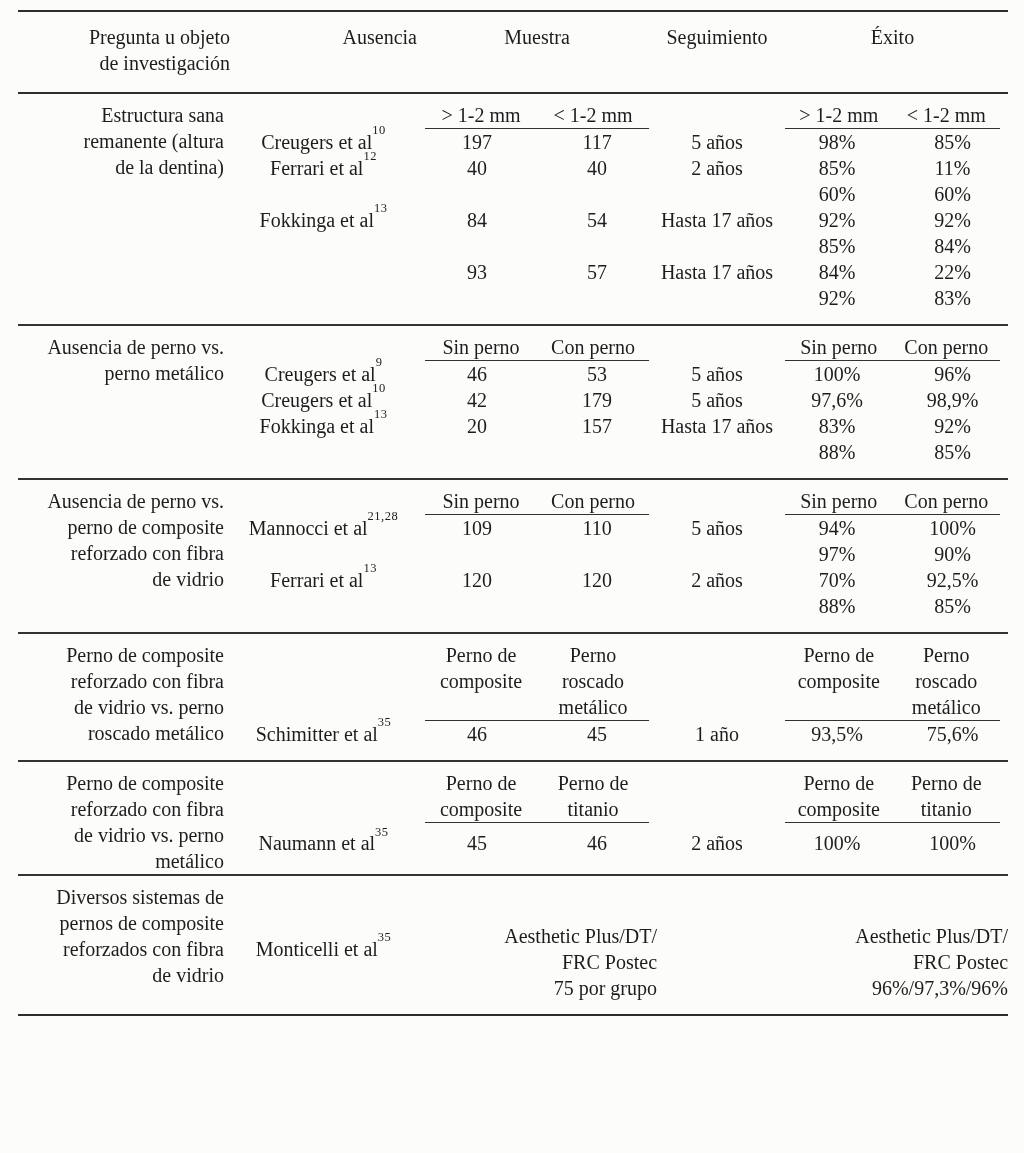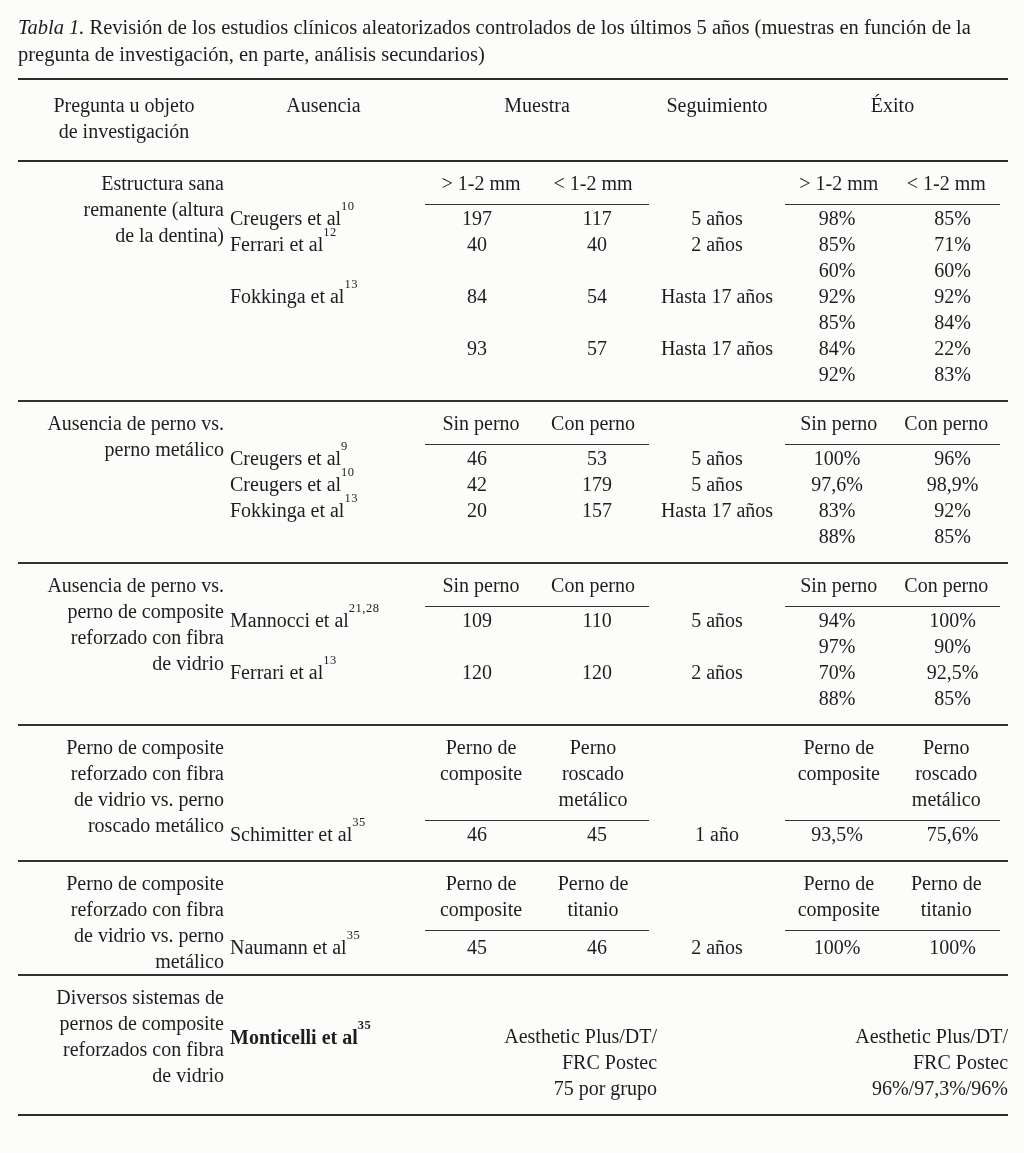--- a/index.html
+++ b/index.html
@@ -32,53 +32,52 @@
   col.c-e1       { width:120px; }
   col.c-e2       { width:111px; }
 
   thead th {
     font-weight:normal; font-size:20px; line-height:26px;
     padding:12px 0 16px 0;
     border-bottom:2.4px solid #2d2d2d;
     vertical-align:top; 
     white-space:pre-line;
   }
-  thead th.h-left { text-align:center; }
+  thead th.h-left { text-align:right; }
 
   tbody td {
     font-size:20px; line-height:26px;
     vertical-align:top; padding:0;
   }
   tr.sec-start td { border-top:2px solid #333; padding-top:8px; }
   td.pad-bot { padding-bottom:13px; }
 
   td.q  { text-align:right; white-space:pre-line; padding-right:6px; }
-  td.study { text-align:left; white-space:nowrap; }
+  td.study { text-align:center; white-space:nowrap; }
   td.c  { text-align:center; white-space:nowrap; }
 
   .subrow {
     display:flex; align-items:flex-start;
-    margin:0 8px; padding-bottom:8px;
+    margin:0 8px; 
     border-bottom:1.8px solid #333;
   }
   .subcol { flex:1; text-align:center; white-space:pre-line; }
 
   .merged { white-space:pre-line; text-align:right;margin-top:39px; }
 
   sup.ref {
     font-size:12.5px; line-height:0;
     position:relative; top:-7px; letter-spacing:0.5px;
   }
 </style>
 </head>
 <body>
 
 <div class="page">
 
-  <p class="table-title"><span class="t-label">Tabla 1.</span><span> Revisión de los estudios clínicos aleatorizados controlados de los últimos 5 años (muestras en función de la pregunta de investigación, en parte, análisis secundarios)</span></p>
 
   <table class="main">
     <colgroup>
       <col class="c-question">
         <col class="c-study">
         <col class="c-s1">
         <col class="c-s2">
       <col class="c-follow">
         <col class="c-e1">
         <col class="c-e2">
@@ -120,21 +119,21 @@
           <td class="c">5 años</td>
           <td class="c">98%</td>
           <td class="c">85%</td>
         </tr>
         <tr>
           <td class="study">Ferrari et al<sup class="ref">12</sup></td>
           <td class="c">40</td>
           <td class="c">40</td>
           <td class="c">2 años</td>
           <td class="c">85%</td>
-          <td class="c">71%</td>
+          <td class="c">11%</td>
         </tr>
         <tr>
           <td class="study"></td>
           <td class="c"></td>
           <td class="c"></td>
           <td class="c"></td>
           <td class="c">60%</td>
           <td class="c">60%</td>
         </tr>
         <tr>
@@ -333,21 +332,21 @@
           <td class="c pad-bot">46</td>
           <td class="c pad-bot">2 años</td>
           <td class="c pad-bot">100%</td>
           <td class="c pad-bot">100%</td>
         </tr>
         <tr class="sec-start">
           <td class="q" rowspan="1">Diversos sistemas de
 pernos de composite
 reforzados con fibra
 de vidrio</td>
-          <td class="study pad-bot" style="padding-top: 48px; font-weight: bold;">Monticelli et al<sup class="ref">35</sup></td>
+          <td class="study pad-bot" style="padding-top: 60px;">Monticelli et al<sup class="ref">35</sup></td>
           <td class="c pad-bot" colspan="2">
             <div class="merged">Aesthetic Plus/DT/
 FRC Postec
 75 por grupo</div>
           </td>
           <td class="c pad-bot"></td>
           <td class="c pad-bot" colspan="2">
             <div class="merged">Aesthetic Plus/DT/
 FRC Postec
 96%/97,3%/96%</div>

